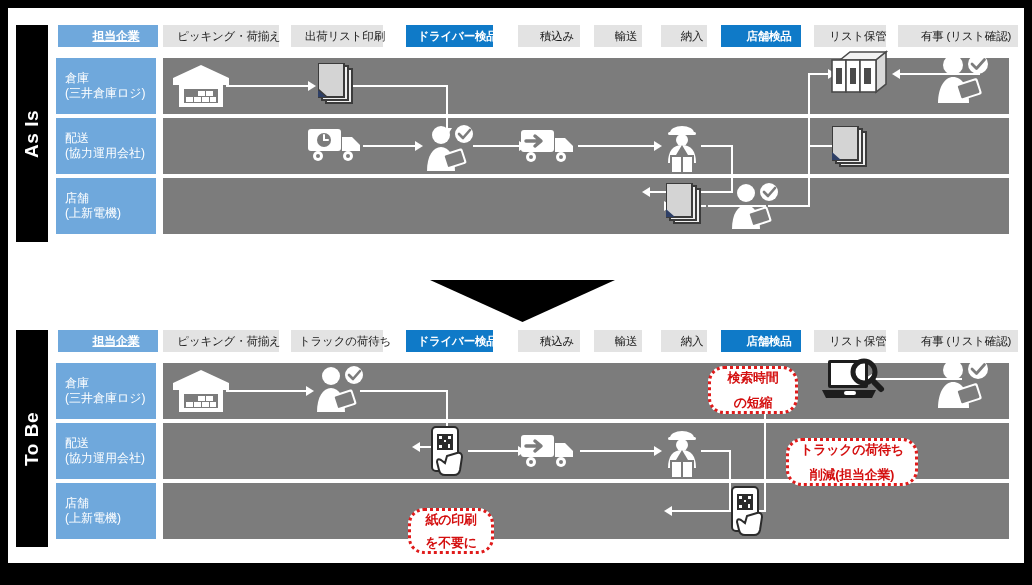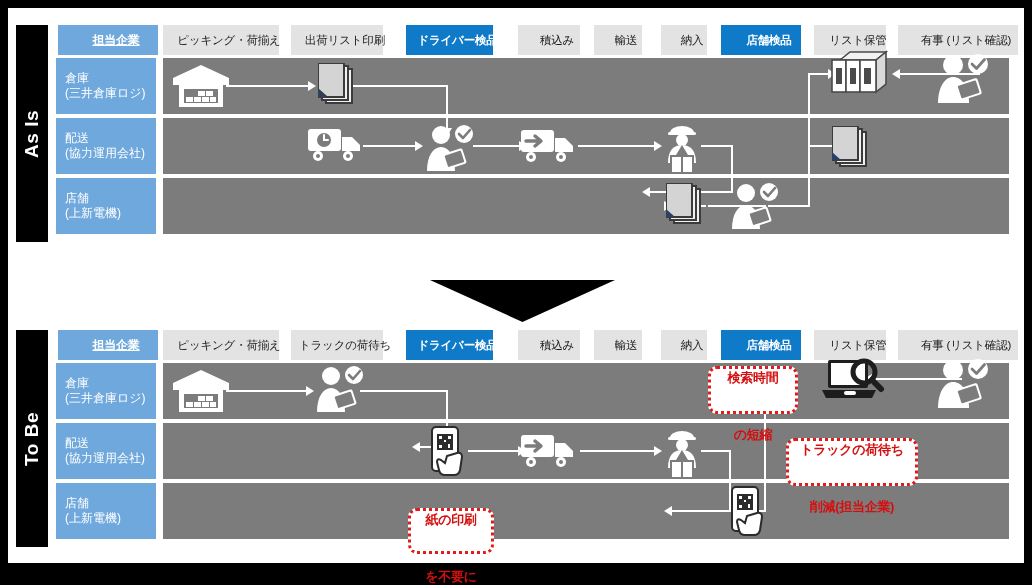--- a/index.html
+++ b/index.html
@@ -35,21 +35,21 @@
   }
   .vlabel span {
     writing-mode: vertical-rl;
     transform: rotate(180deg);
     white-space: nowrap;
   }
 
   
   .chiprow { position: absolute; left: 0; top: 0; height: 22px; width: 1016px; }
   .chip {
-    position: absolute; top: 0; height: 30px;
+    position: absolute; top: 0; height: 22px;
     background: #e3e3e3;
     color: #1a1a1a;
     font-size: 11.5px;
     display: flex; align-items: center; justify-content: center;
     white-space: nowrap;
     letter-spacing: -0.2px;
     padding-left: 16px;
   }
   .chip.owner {
     background: #6fa8dc;
@@ -98,30 +98,29 @@
 
   
   .ic { position: absolute; }
   .ic svg { display: block; }
 
   
   .callout {
     position: absolute;
     background: #ffffff;
     border: 3px dotted #e01b1b;
-    border-radius: 9px;
+    border-radius: 16px;
     color: #d40f0f;
     font-size: 13px;
     font-weight: bold;
     line-height: 17px;
     text-align: center;
-    display: flex; flex-direction: column; align-items: center; justify-content: flex-start;
+    display: flex; flex-direction: column; align-items: center; justify-content: space-between;
     letter-spacing: -0.3px;
     z-index: 5;
-    gap: 40px;
   }
 </style>
 </head>
 <body>
 
 <div class="frame">
 
   <div class="section" id="sec-asis">
 
     <div class="vlabel">

